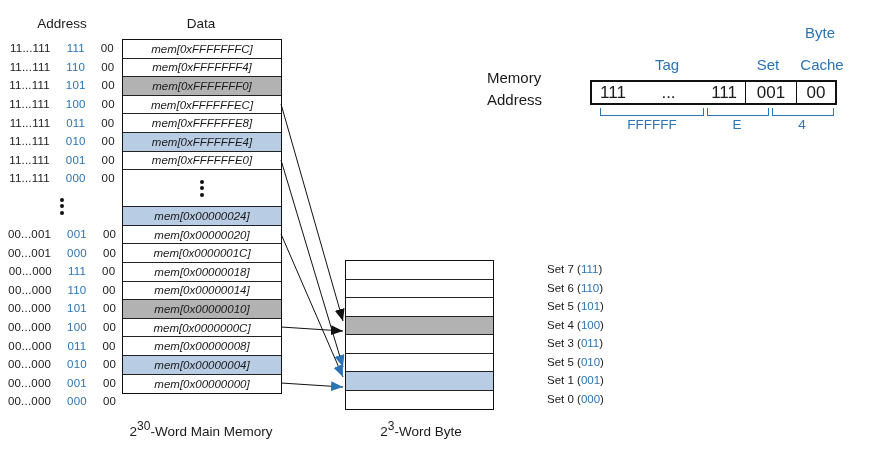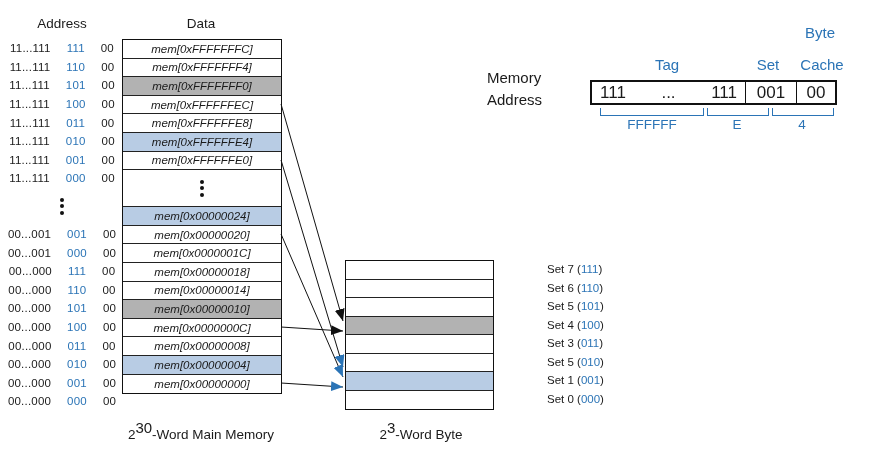--- a/index.html
+++ b/index.html
@@ -39,21 +39,21 @@
   #cache-table{position:absolute;left:345px;top:260px;width:147px;border:1.5px solid #111;background:#fff;}
   .cache-row{height:18.5px;box-sizing:border-box;border-bottom:1px solid #222;}
   .cache-row:last-child{border-bottom:none;}
   #cache-labels{position:absolute;left:503px;top:260px;margin-left:44px;}
   .cache-label{height:18.5px;display:flex;align-items:center;font-size:11.5px;white-space:pre;}
 
   
   .caption{position:absolute;top:419px;font-size:13.5px;text-align:center;}
   #cap-mem{left:92px;width:218px;}
   #cap-cache{left:350px;width:142px;}
-  .caption sup{font-size:15px;}
+  .caption sup{font-size:12px;}
 
   
   #mem-addr-label{position:absolute;left:487px;top:67px;font-size:15px;line-height:22px;}
   .fld-lbl{position:absolute;text-align:center;font-size:15px;color:var(--blue);}
   #lbl-byte{left:780px;top:24px;width:80px;}
   #lbl-tag{left:630px;top:56px;width:74px;}
   #lbl-set{left:748px;top:56px;width:40px;}
   #lbl-offset{left:790px;top:56px;width:64px;}
 
   #addr-box{position:absolute;left:590px;top:80px;height:25px;box-sizing:border-box;

